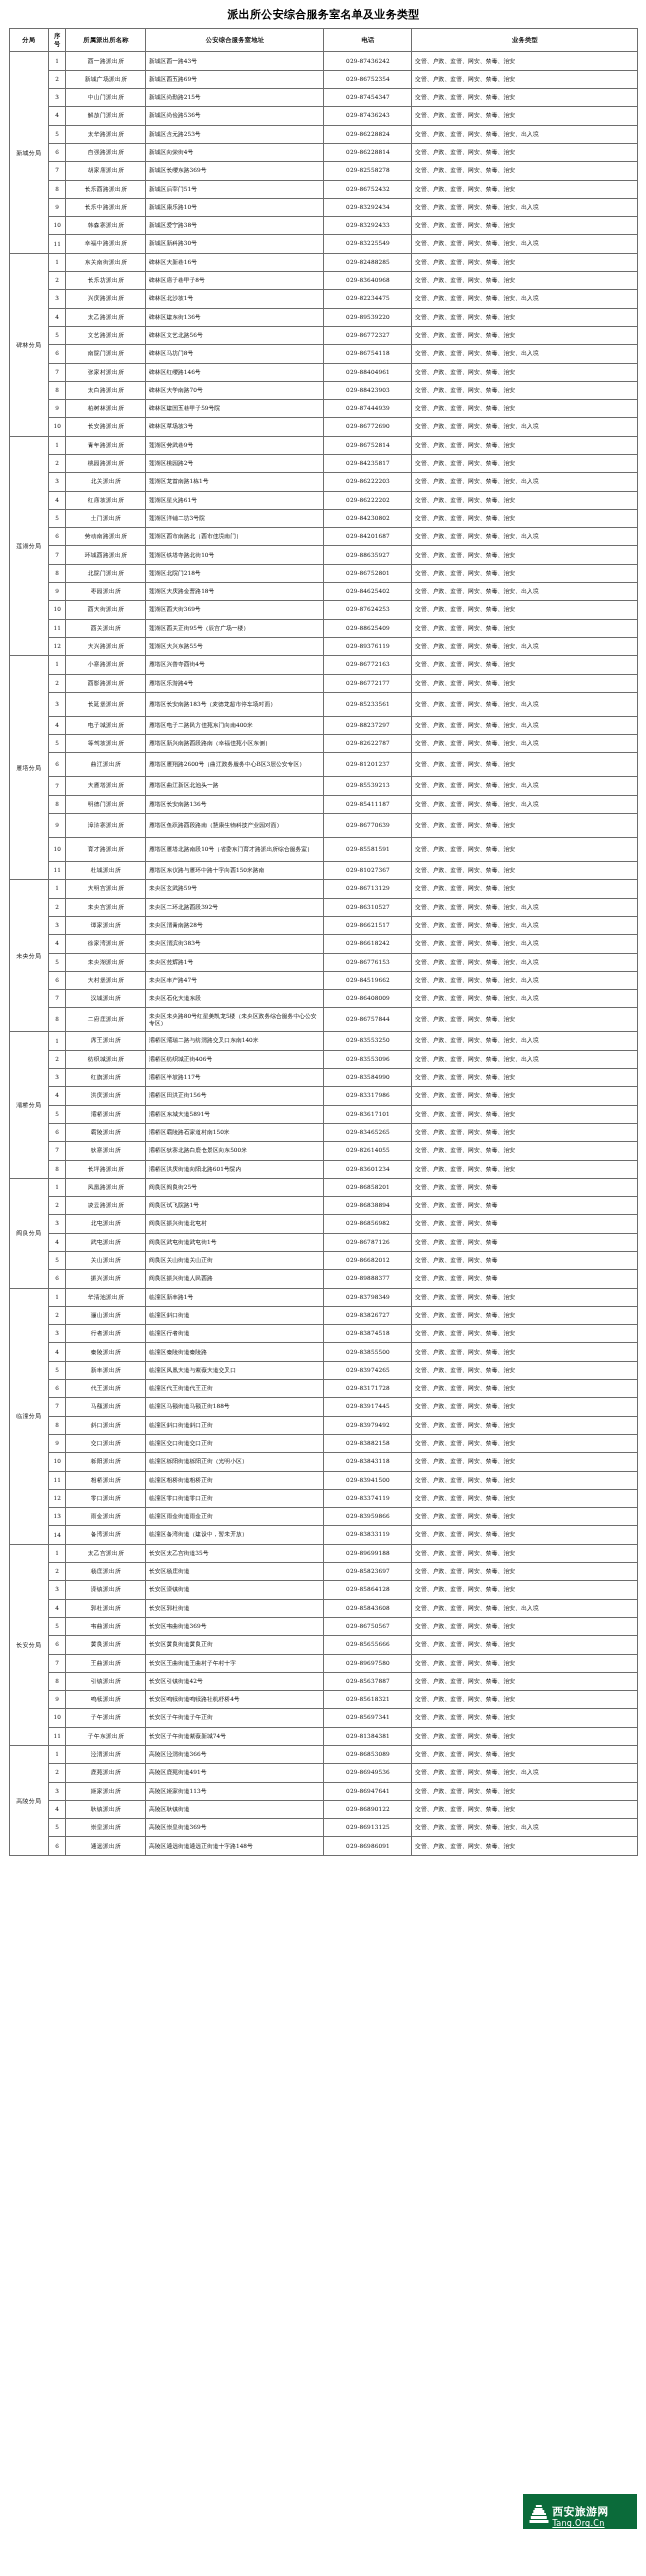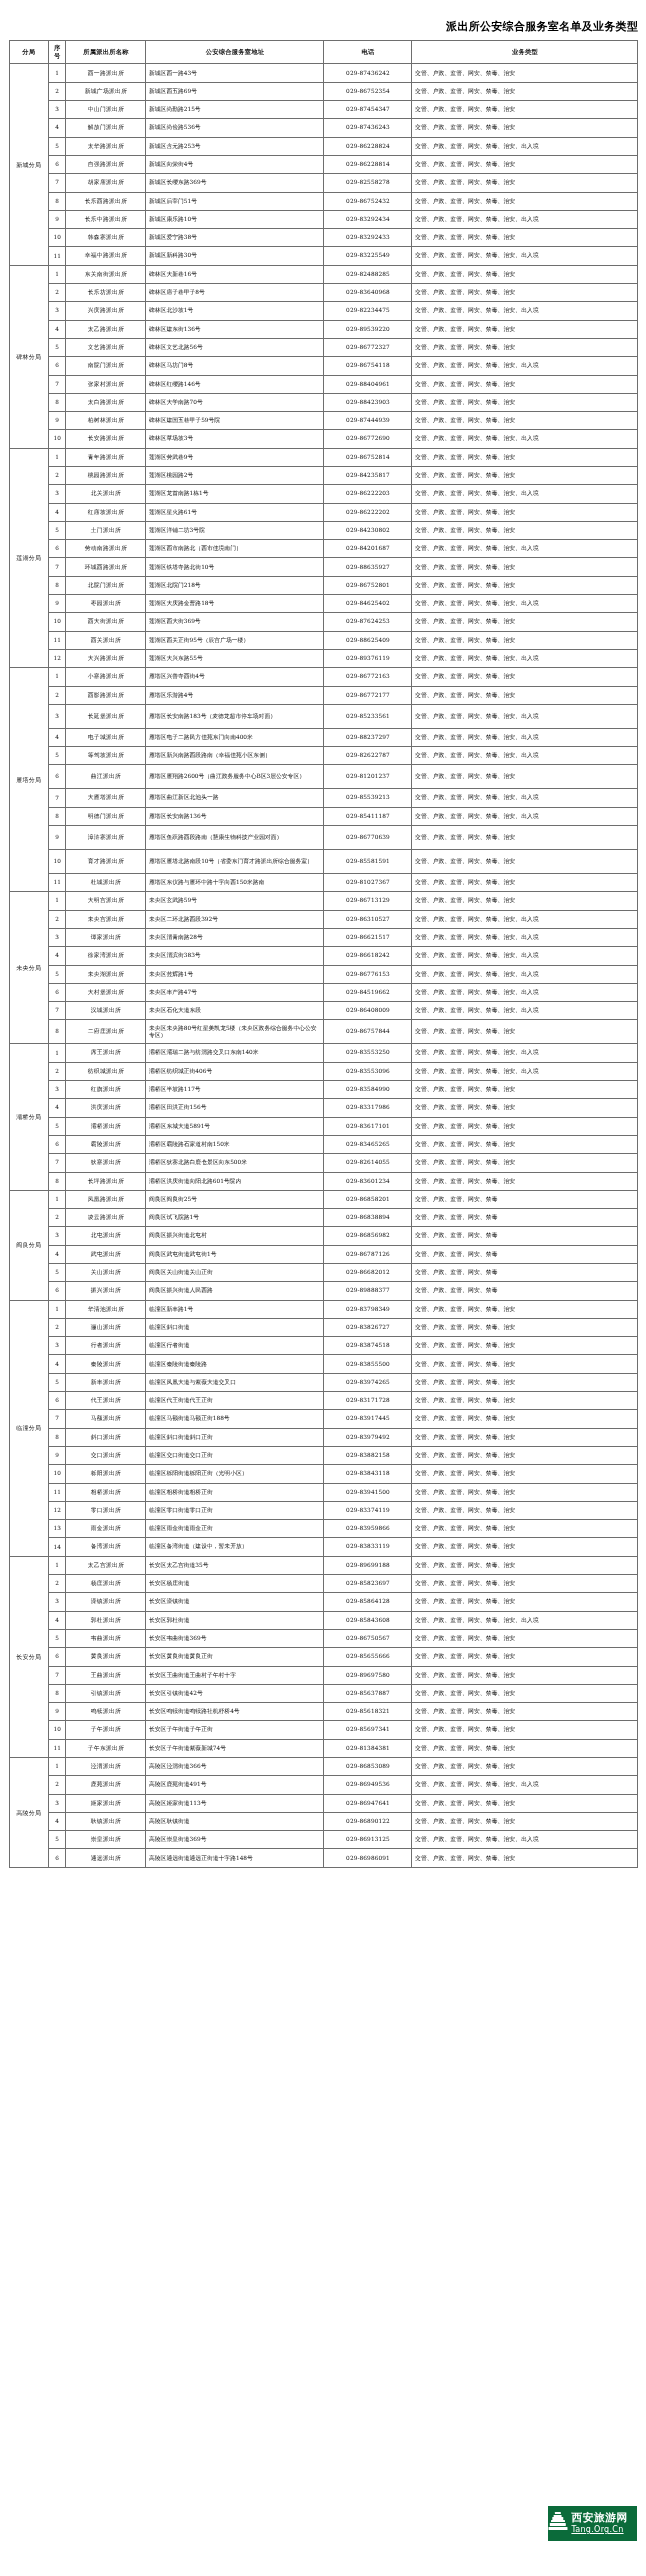--- a/index.html
+++ b/index.html
@@ -15,28 +15,27 @@
   }
   #page {
     position: relative;
     width: 647px;
     min-height: 2576px;
     background: #fff;
     box-sizing: border-box;
     padding: 0 8.8px 6.3px 8.8px;
   }
   .doc-title {
-    text-align: right;
+    text-align: center;
     font-family: "DejaVu Serif", "Liberation Serif", serif;
     font-weight: bold;
     font-size: 11px;
     letter-spacing: 0.3px;
     padding: 7px 0 5.7px 0;
     color: #000;
-    margin-top: 12px;
   }
   table.main {
     width: 629px;
     border-collapse: collapse;
     table-layout: fixed;
     font-size: 5.8px;
     line-height: 1.25;
   }
   table.main col.c-branch  { width: 39px; }
   table.main col.c-idx     { width: 17.7px; }
@@ -91,26 +90,26 @@
   tbody tr.tall { height: 24px; }
 
   
   tbody tr.sec-start > td { border-top: 1.3px solid #5a5a5a; }
 
   
   #watermark {
     position: absolute;
     right: 10px;
     bottom: 47px;
-    width: 89px;
+    width: 114px;
     height: 35px;
     background: #0b6b3a;
     display: flex;
-    align-items: center;
-    padding: 0 0;
+    align-items: flex-end;
+    padding: 0 6px;
     box-sizing: border-box;
     gap: 4.4px;
   }
   #watermark .pagoda {
     width: 19px;
     height: 25px;
     position: relative;
     flex: 0 0 auto;
   }
   #watermark .pagoda i {

